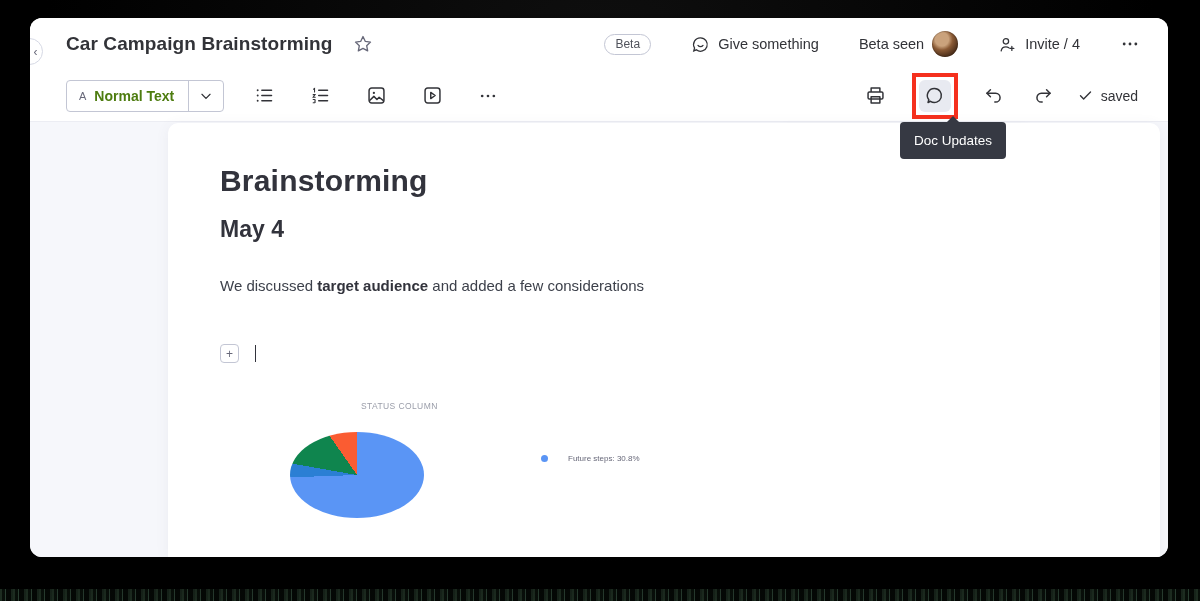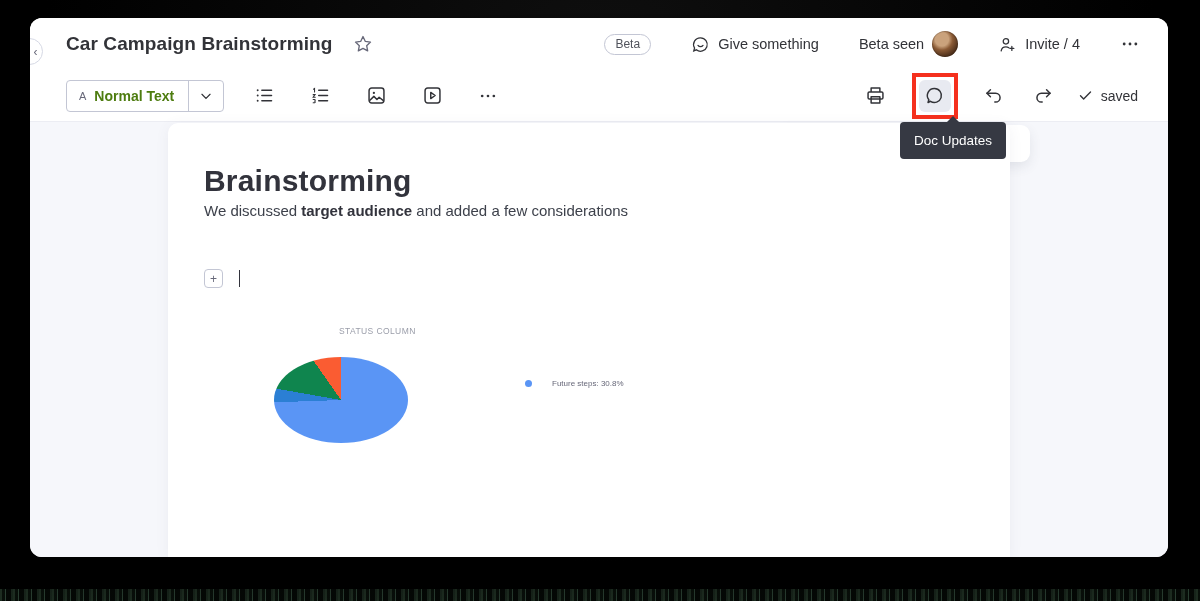--- a/index.html
+++ b/index.html
@@ -37,45 +37,45 @@
   .style-select .sep { width:1px; align-self:stretch; background:#c3c6d4; }
   .style-select .chev { padding:0 10px; color:#323338; }
   .tb-btn { background:none; border:none; cursor:pointer; display:inline-flex; align-items:center; justify-content:center; width:32px; height:32px; border-radius:4px; color:#323338; }
   .tb-right { display:flex; align-items:center; gap:18px; }
   .comment-redbox { border:4px solid #f5301d; padding:3px; display:inline-flex; margin:0 2px; }
   .comment-btn { background:#e8eaf1; border-radius:6px; }
   .saved { display:flex; align-items:center; gap:8px; font-size:14px; color:#323338; }
 
   
   .content { position:absolute; left:0; right:0; top:104px; bottom:0; background:#f6f7fb; }
-  .page { position:absolute; left:138px; top:1px; width:842px; bottom:0; background:#fff; border-radius:10px 10px 0 0;
-    box-shadow:0 2px 14px rgba(80,85,110,.07); padding:40px 36px 0; }
+  .page { position:absolute; left:138px; top:1px; width:992px; bottom:0; background:#fff; border-radius:10px 10px 0 0;
+    box-shadow:0 2px 14px rgba(80,85,110,.07); padding:40px 52px 0; }
   .float-card { position:absolute; left:748px; top:3px; width:252px; height:37px; background:#fff; border-radius:9px;
     box-shadow:0 5px 12px rgba(60,65,90,.10); }
   .tooltip { position:absolute; left:870px; top:0px; height:37px; padding:0 14px; background:#363943; border-radius:4px;
     color:#fff; font-size:13.5px; display:flex; align-items:center; z-index:5; }
   .tooltip::before { content:""; position:absolute; top:-6px; left:50%; margin-left:-7px; border-left:7px solid transparent;
     border-right:7px solid transparent; border-bottom:7px solid #363943; }
 
   .doc-h1 { font-size:30px; line-height:36px; font-weight:800; color:#32333c; letter-spacing:.2px; }
   .doc-h2 { margin-top:17px; font-size:23px; font-weight:700; color:#32333c; }
-  .doc-p { margin-top:3px; font-size:15px; color:#3d414b; }
+  .doc-p { margin-top:34px; font-size:15px; color:#3d414b; }
   .doc-p b, .doc-bullets b { font-weight:700; color:#32333c; }
   .doc-bullets { margin-top:10px; list-style:disc; padding-left:75px; }
   .doc-bullets li { font-size:15px; color:#3d414b; line-height:29px; }
 
   .add-row { margin-top:50px; display:flex; align-items:center; gap:8px; }
   .add-btn { width:19px; height:19px; border:1px solid #c3c6d4; border-radius:4px; background:#fff; color:#676879;
     font-size:12px; line-height:1; display:flex; align-items:center; justify-content:center; cursor:pointer; }
   .caret-bar { width:1px; height:17px; background:#32333c; margin-left:8px; }
   .ghost-text { font-size:14px; color:#8b8e99; }
   .ghost-text b { color:#7a7d88; }
 
   .chart-block { position:relative; margin-top:29px; height:160px; }
-  .chart-title { position:absolute; left:135px; top:9px; font-size:8.5px; letter-spacing:.4px; color:#9a9da9; }
+  .chart-title { position:absolute; left:141px; top:9px; font-size:8.5px; letter-spacing:.4px; color:#9a9da9; }
   .pie { position:absolute; left:70px; top:40px; width:134px; height:86px; border-radius:50%; }
   .legend { position:absolute; left:321px; top:62px; display:flex; align-items:center; gap:20px; }
   .legend-dot { width:7px; height:7px; border-radius:50%; background:#5a95f5; }
   .legend-label { font-size:8px; color:#676879; }
 </style>
 </head>
 <body>
 
 <div class="desktop"></div>
 <div class="desktop-strip"></div>
@@ -213,20 +213,21 @@
   </div>
 
   <div class="content">
     <div class="float-card"></div>
     <div class="tooltip">
       <span>Doc Updates</span>
     </div>
 
     <div class="page">
       <div class="doc-h1">Brainstorming</div>
+      <div class="doc-h2">May 4</div>
       <p class="doc-p"><span>We discussed </span><b>target audience</b><span> and added a few considerations</span></p>
 
       <div class="add-row">
         <button class="add-btn">+</button>
         <span class="caret-bar"></span>
       </div>
 
       <div class="chart-block">
         <div class="chart-title">STATUS COLUMN</div>
         <div class="pie" id="pie" style="background: conic-gradient(rgb(90, 149, 245) 0deg, rgb(90, 149, 245) 180deg, rgb(90, 149, 245) 180deg, rgb(90, 149, 245) 268deg, rgb(43, 127, 212) 268deg, rgb(43, 127, 212) 280deg, rgb(15, 133, 78) 280deg, rgb(15, 133, 78) 325deg, rgb(250, 92, 50) 325deg, rgb(250, 92, 50) 360deg);"></div>

